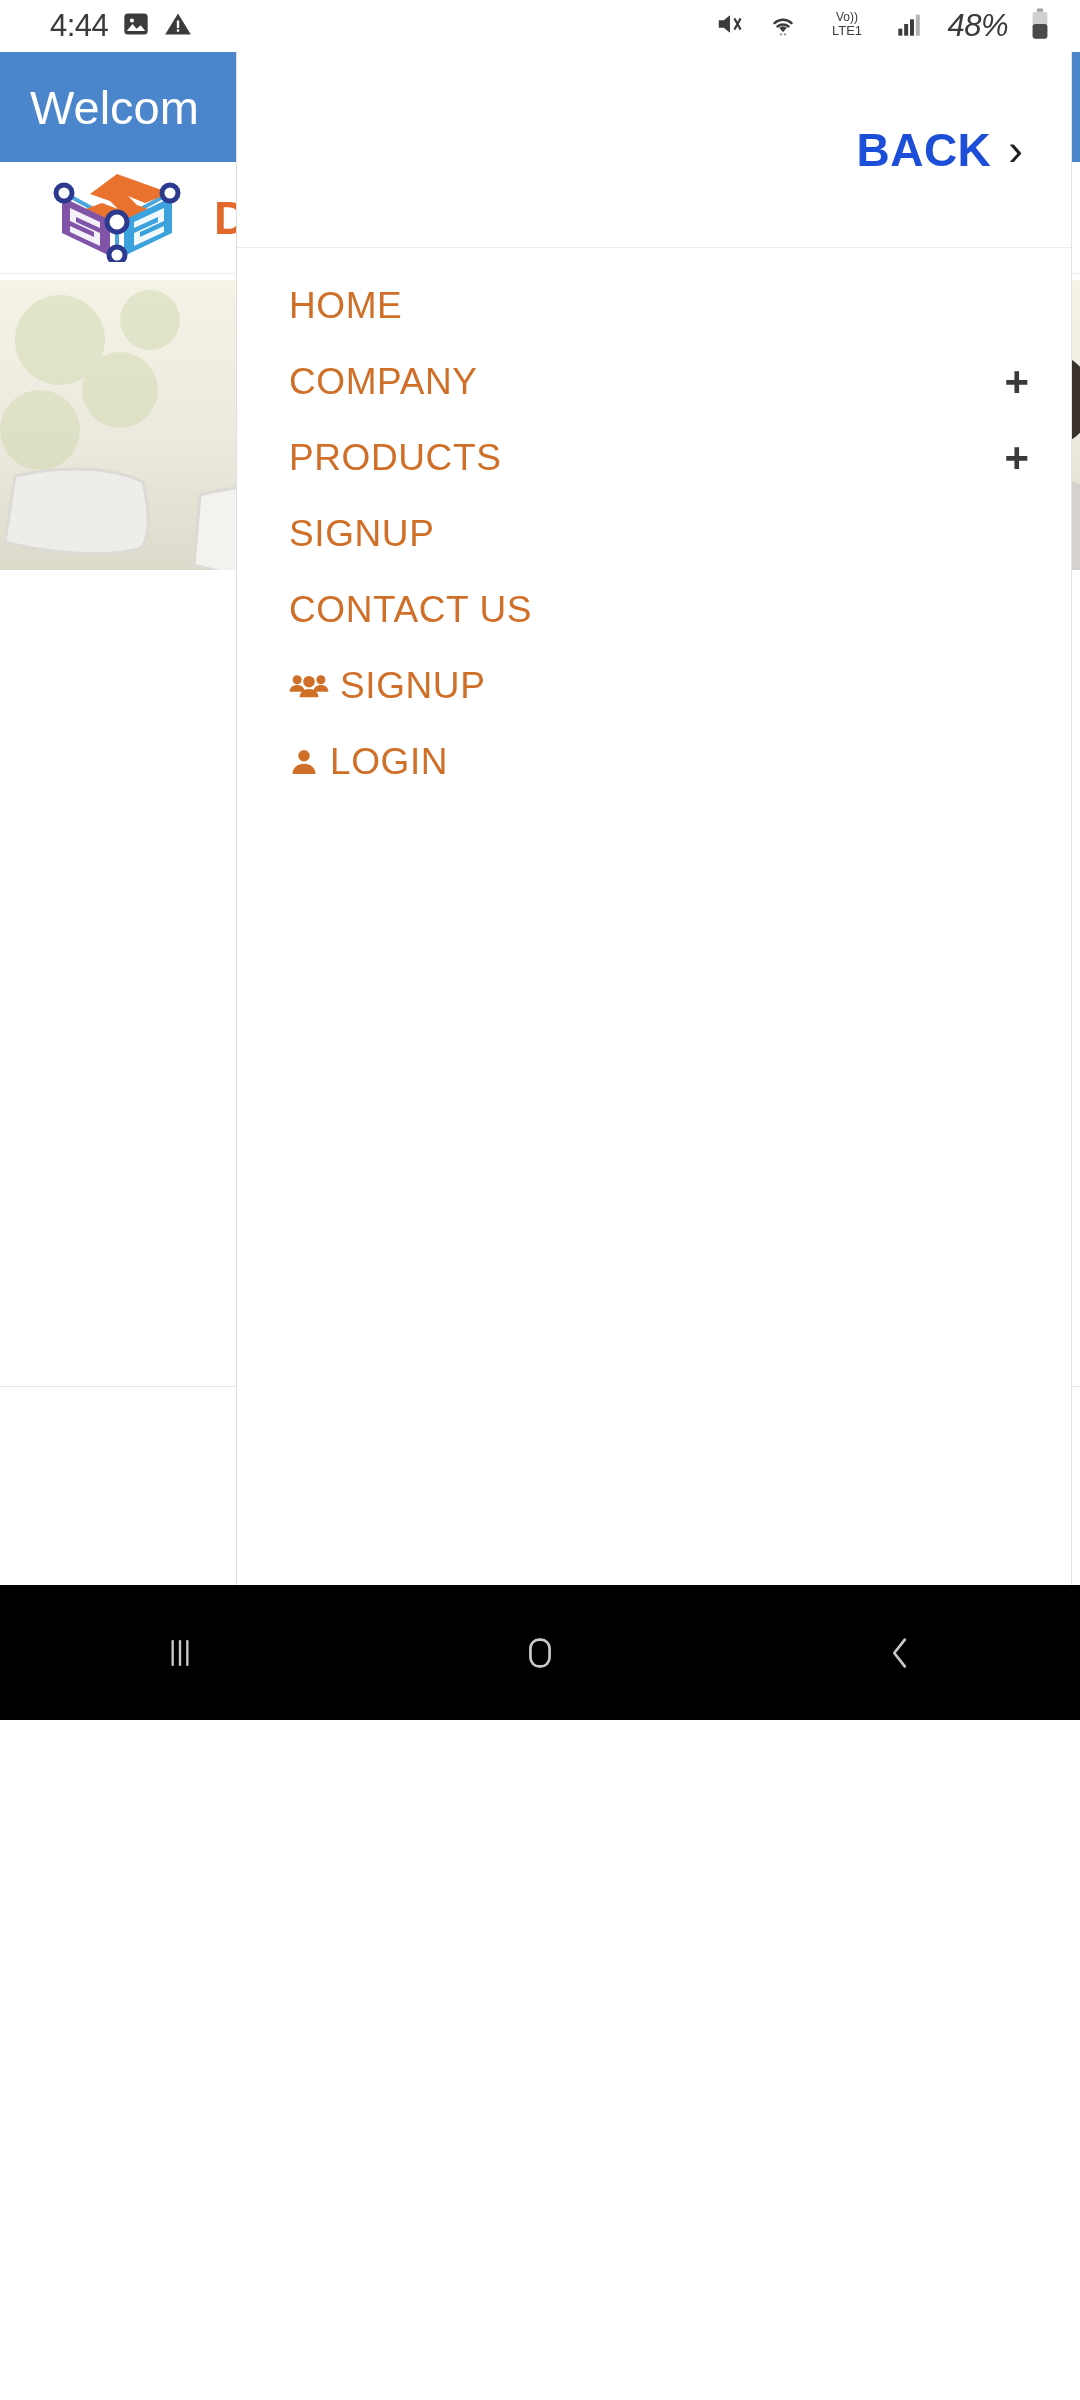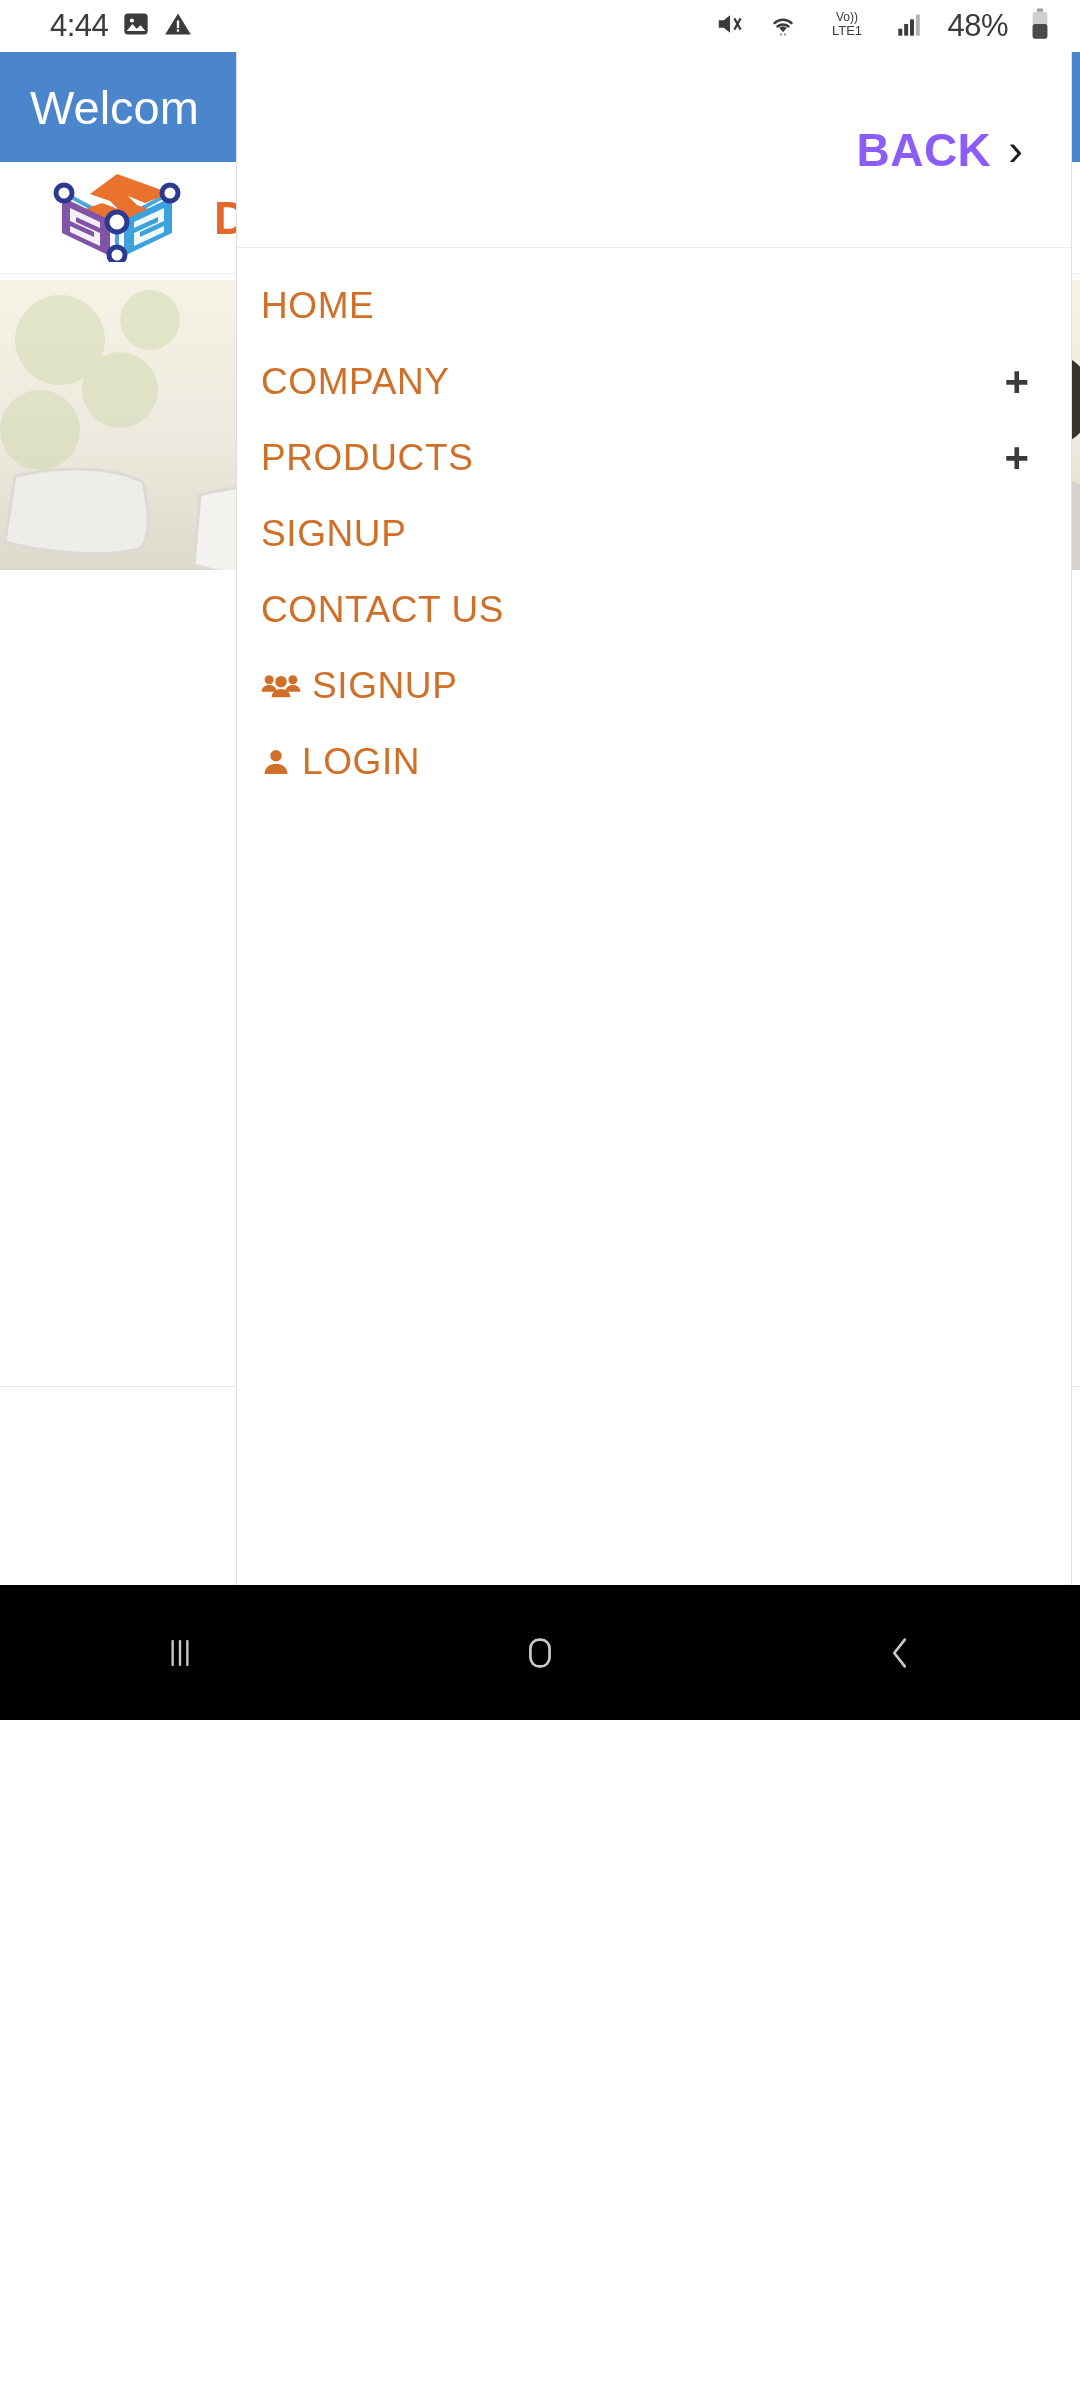--- a/index.html
+++ b/index.html
@@ -36,20 +36,21 @@
   .sb-time {
     font-size: 31px;
     color: #3b3b3b;
     font-family: "Liberation Sans", sans-serif;
     letter-spacing: -0.5px;
   }
   .sb-pct {
     font-size: 31px;
     color: #3b3b3b;
     letter-spacing: -0.5px;
+    font-style: italic;
   }
   .sb-ic { display: block; }
 
   
   #page-bg {
     position: absolute;
     left: 0; top: 52px;
     width: 1080px;
     height: 2213px;
     background: #ffffff;
@@ -176,39 +177,39 @@
   }
   #back-button {
     display: flex;
     align-items: center;
     gap: 17px;
     cursor: pointer;
   }
   #back-label {
     font-size: 46px;
     font-weight: bold;
-    color: #8b5cf6;
+    color: #1d4ed8;
     letter-spacing: 0.5px;
     text-align: center;
   }
   #back-chevron {
     font-size: 44px;
     color: #1f1f1f;
     line-height: 1;
     font-weight: 400;
   }
 
   #menu-list { padding-top: 20px; }
 
   .menu-row {
     position: relative;
     height: 76px;
     display: flex;
     align-items: center;
-    padding: 0 42px 0 24px;
+    padding: 0 42px 0 52px;
     cursor: pointer;
   }
   .menu-row .mi-label {
     font-size: 37px;
     color: #cf6f28;
     letter-spacing: 0.6px;
     font-family: "Liberation Sans", sans-serif;
     white-space: nowrap;
     display: flex;
     align-items: center;

